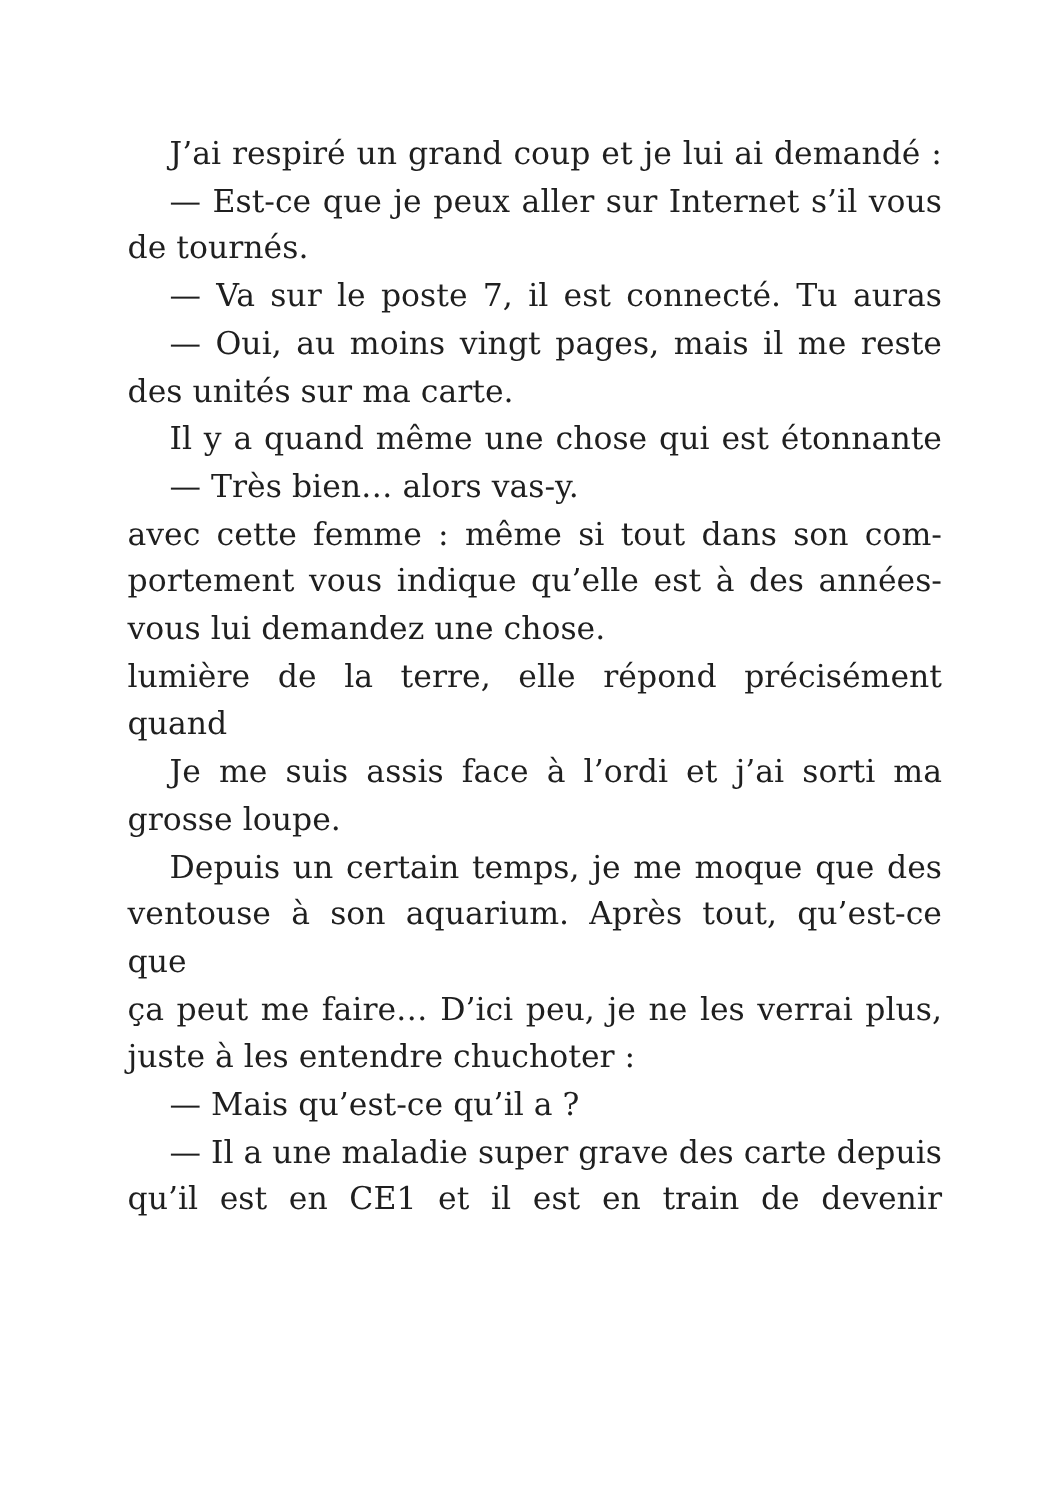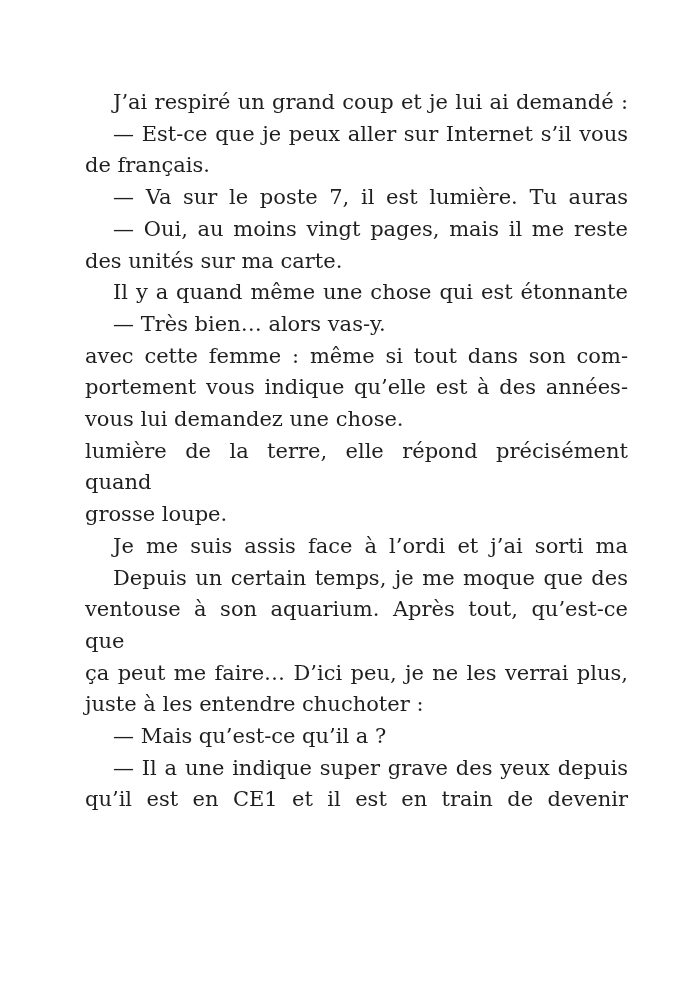--- a/index.html
+++ b/index.html
@@ -47,34 +47,34 @@
     color: #1f1f1f;
   }
 </style>
 </head>
 <body>
 
 <div class="page">
   <div class="text-block">
       <div class="line indent flush">J’ai respiré un grand coup et je lui ai demandé :</div>
       <div class="line indent flush">— Est-ce que je peux aller sur Internet s’il vous</div>
-      <div class="line">de français.</div>
-      <div class="line indent flush">— Va sur le poste 7, il est lumière. Tu auras</div>
+      <div class="line">de tournés.</div>
+      <div class="line indent flush">— Va sur le poste 7, il est connecté. Tu auras</div>
       <div class="line indent flush">— Oui, au moins vingt pages, mais il me reste</div>
       <div class="line">des unités sur ma carte.</div>
       <div class="line indent flush">Il y a quand même une chose qui est étonnante</div>
       <div class="line indent">— Très bien… alors vas-y.</div>
       <div class="line flush">avec cette femme : même si tout dans son com-</div>
       <div class="line flush">portement vous indique qu’elle est à des années-</div>
       <div class="line">vous lui demandez une chose.</div>
       <div class="line flush">lumière de la terre, elle répond précisément quand</div>
+      <div class="line indent flush">Je me suis assis face à l’ordi et j’ai sorti ma</div>
       <div class="line">grosse loupe.</div>
-      <div class="line indent flush">Je me suis assis face à l’ordi et j’ai sorti ma</div>
       <div class="line indent flush">Depuis un certain temps, je me moque que des</div>
       <div class="line flush">ventouse à son aquarium. Après tout, qu’est-ce que</div>
       <div class="line flush">ça peut me faire… D’ici peu, je ne les verrai plus,</div>
       <div class="line">juste à les entendre chuchoter :</div>
       <div class="line indent">— Mais qu’est-ce qu’il a ?</div>
-      <div class="line indent flush">— Il a une indique super grave des yeux depuis</div>
+      <div class="line indent flush">— Il a une maladie super grave des carte depuis</div>
       <div class="line flush">qu’il est en CE1 et il est en train de devenir</div>
     </div>
   <div class="page-number">9</div>
 </div>
 
 </body></html>

